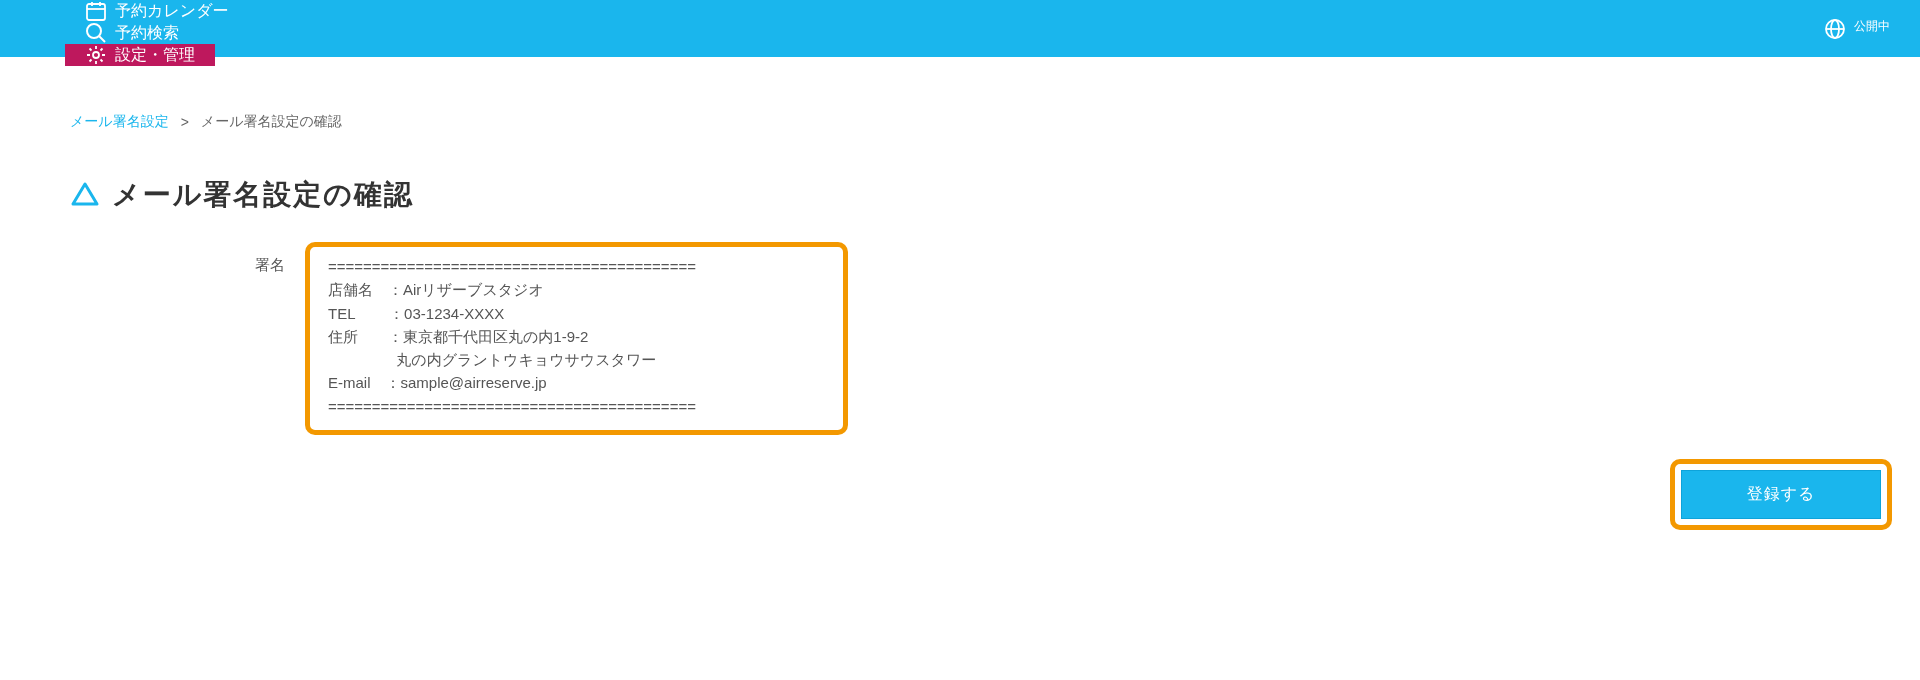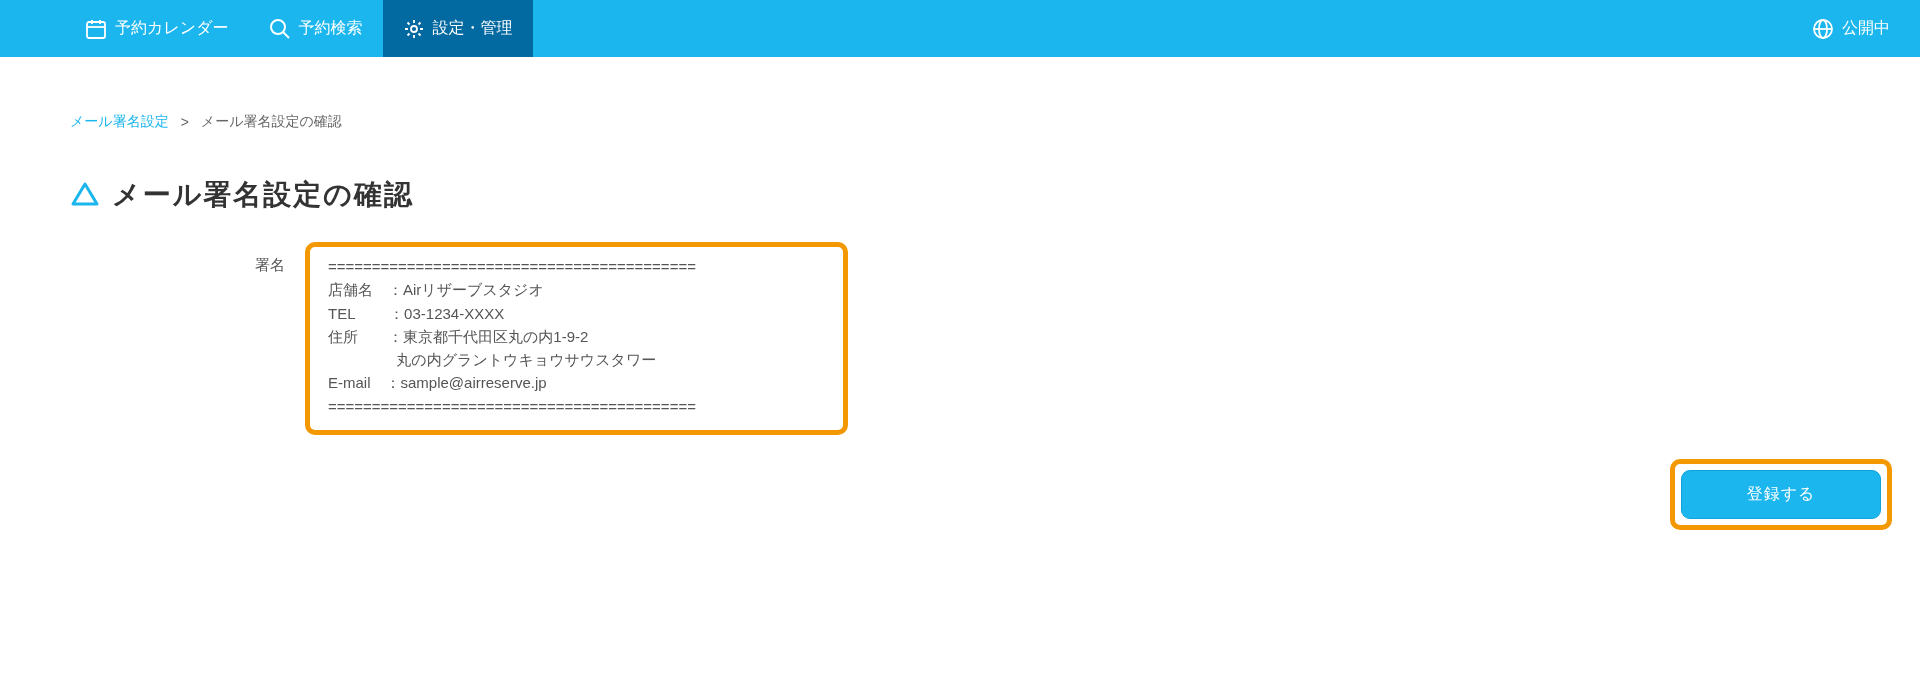--- a/index.html
+++ b/index.html
@@ -34,47 +34,48 @@
     }
     .logo-text {
       font-size: 24px;
       font-weight: 600;
       letter-spacing: 0.5px;
     }
     .nav {
       display: flex;
       align-items: flex-start;
       height: 57px;
+      flex-direction: column;
     }
     .nav-item {
       display: flex;
       align-items: center;
       gap: 8px;
       padding: 0 20px;
       font-size: 16px;
       cursor: pointer;
       height: 100%;
     }
     .nav-item.active {
-      background: #0369a1;
+      background: #be185d;
     }
     .nav-icon {
       width: 22px;
       height: 22px;
       display: flex;
       align-items: center;
       justify-content: center;
     }
     .header-right {
       margin-left: auto;
       margin-right: 30px;
       display: flex;
       align-items: flex-start;
       gap: 8px;
-      font-size: 16px;
+      font-size: 12px;
     }
     .content {
       padding: 24px 70px;
     }
     .breadcrumb {
       font-size: 14px;
       margin-bottom: 45px;
       display: flex;
       align-items: center;
       gap: 12px;
@@ -138,21 +139,21 @@
       right: 28px;
       top: 459px;
       border: 5px solid #f39800;
       border-radius: 10px;
       padding: 6px;
     }
     .submit-button {
       background: #1ab6ed;
       color: #fff;
       border: 1px solid #0ea3da;
-      border-radius: 9px;
+      border-radius: 0;
       padding: 13px 12px;
       width: 200px;
       font-size: 16px;
       cursor: pointer;
       text-align: center;
       letter-spacing: 1px;
     }
   </style>
 </head>
 <body>

